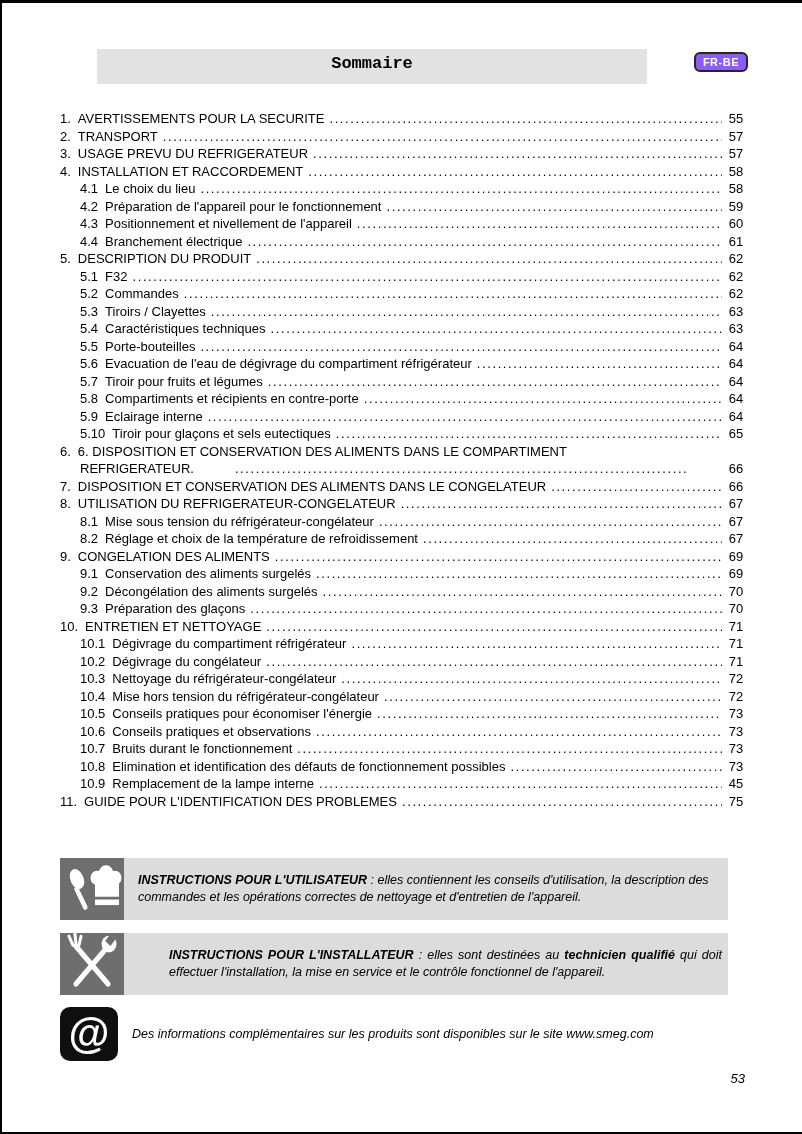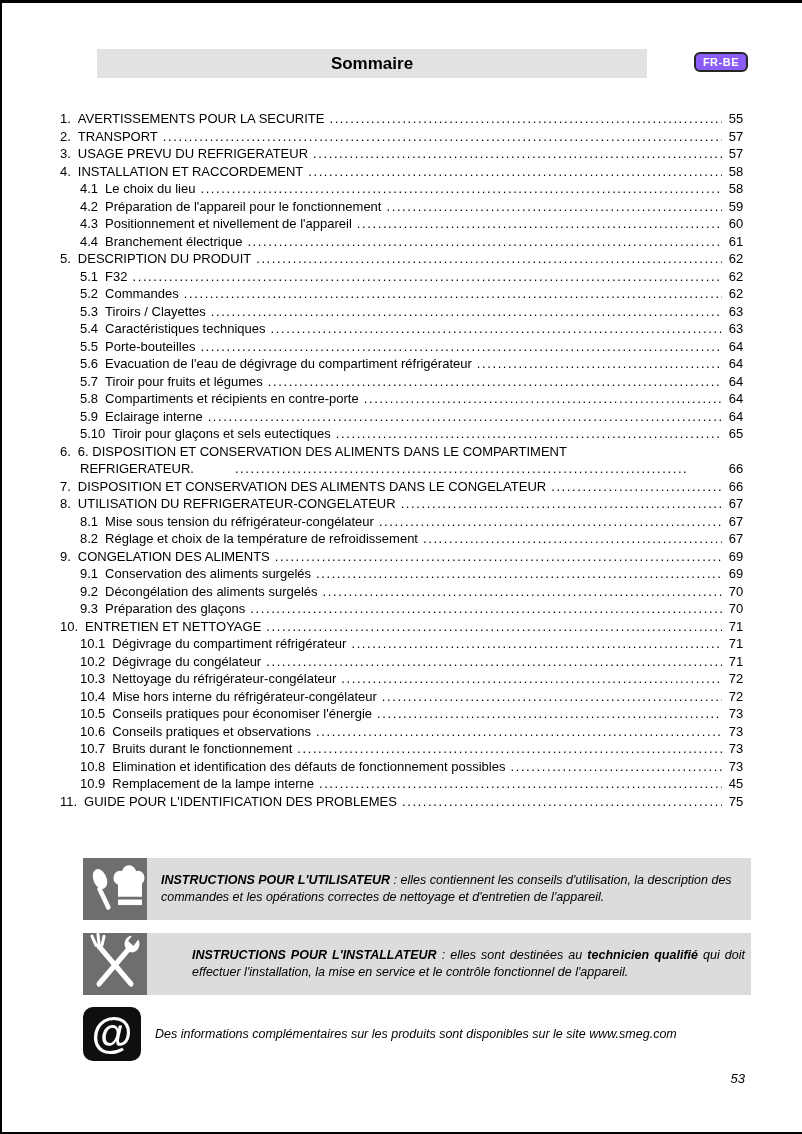--- a/index.html
+++ b/index.html
@@ -13,26 +13,27 @@
     border-top: 3px solid #000;
     border-left: 2px solid #000;
     border-bottom: 2px solid #000;
     overflow: hidden;
   }
 
   
   .title-bar {
     position: absolute;
     left: 95px; top: 46px;
-    width: 550px; height: 29px;
+    width: 550px; height: 35px;
     background: #e2e2e2;
     text-align: center;
     line-height: 29px;
     font-size: 17px;
     font-weight: bold;
+    font-family: Liberation Mono, monospace;
   }
   .lang-badge {
     position: absolute;
     right: 54px; top: 49px;
     background: #8b5cf6;
     color: #fff;
     border: 2px solid #262626;
     border-radius: 6px;
     padding: 2px 7px;
     font-size: 11px;
@@ -70,21 +71,20 @@
   }
   .pg { min-width: 22px; text-align: center; }
 
   
   .info-box {
     position: absolute;
     left: 58px;
     width: 668px;
     display: flex;
     align-items: stretch;
-    margin-left: 23px;
   }
   .box-gray { background: #dcdcdc; }
   .box-white { background: #ffffff; }
   #box-user { top: 855px; height: 62px; }
   #box-installer { top: 930px; height: 62px; }
   #box-web { top: 1002px; height: 58px; }
   .tile {
     flex: 0 0 64px;
     width: 64px;
     background: #6e6e6e;
@@ -321,21 +321,21 @@
         <span class="pg">71</span>
       </div>
       <div class="toc-row lvl-1">
         <span class="num">10.3</span>
         <span class="lbl">Nettoyage du réfrigérateur-congélateur</span>
         <span class="dots"></span>
         <span class="pg">72</span>
       </div>
       <div class="toc-row lvl-1">
         <span class="num">10.4</span>
-        <span class="lbl">Mise hors interne du réfrigérateur-congélateur</span>
+        <span class="lbl">Mise hors tension du réfrigérateur-congélateur</span>
         <span class="dots"></span>
         <span class="pg">72</span>
       </div>
       <div class="toc-row lvl-1">
         <span class="num">10.5</span>
         <span class="lbl">Conseils pratiques pour économiser l'énergie</span>
         <span class="dots"></span>
         <span class="pg">73</span>
       </div>
       <div class="toc-row lvl-1">

